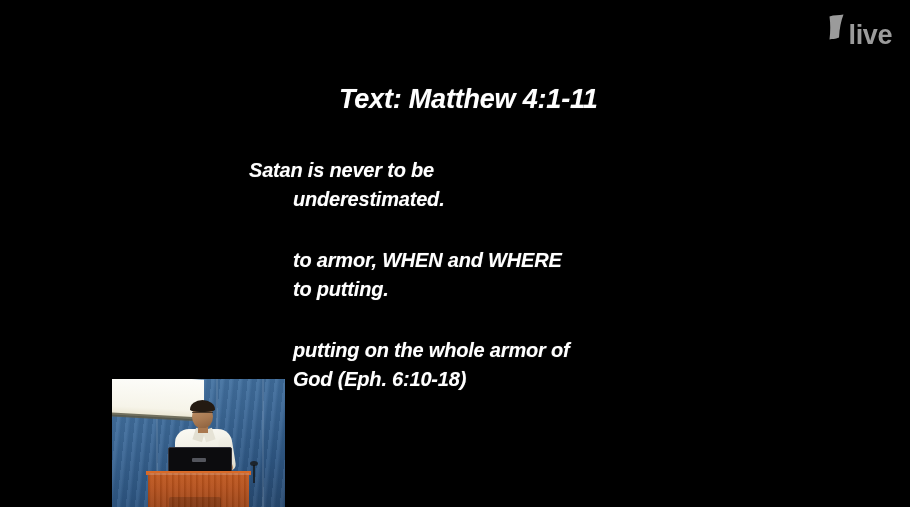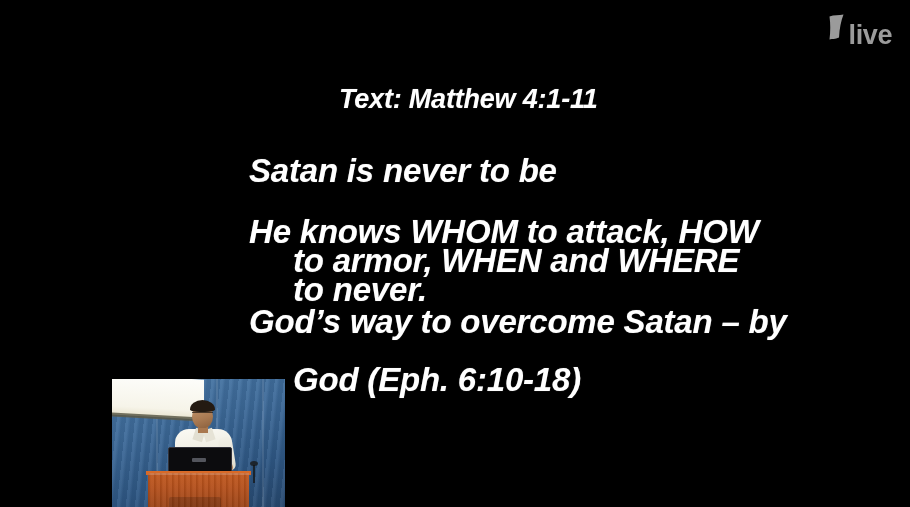--- a/index.html
+++ b/index.html
@@ -61,21 +61,21 @@
     font-style: oblique 8deg;
     white-space: pre;
     letter-spacing: -0.2px;
     text-shadow: 0 0 1px rgba(255,255,255,0.35);
   }
   .head-line {
     font-size: 27px;
     line-height: 31px;
   }
   .body-line {
-    font-size: 33px;
+    font-size: 20px;
     line-height: 29px;
   }
 
   .ln-text   { left: 314px; top: 84px;  }
   .ln-title  { left: 234px; top: 114px; }
 
   .ln-p1a    { left: 224px; top: 156px; }
   .ln-p1b    { left: 268px; top: 185px; }
 
   .ln-p2a    { left: 224px; top: 217px; }
@@ -279,26 +279,26 @@
       <path d="M1.5 2.5 C6 0.5 11 1.5 15.5 0.5 C13 7 11.5 14 11 23.5 C7 25.5 4.5 24.5 1.5 25.5 C2.5 17.5 2.5 9.5 1.5 2.5 Z" fill="#9b9b9b"></path>
     </svg>
     <span class="logo-word bold">live</span>
   </div>
 
   <div class="slide">
 
     <div class="slide-line head-line ln-text">Text: Matthew 4:1-11</div>
 
     <div class="slide-line body-line ln-p1a">Satan is never to be</div>
-
-    <div class="slide-line body-line ln-p2a">He knows WHOM to attack, HOW</div>
+    <div class="slide-line body-line ln-p1b">underestimated.</div>
+
     <div class="slide-line body-line ln-p2b">to armor, WHEN and WHERE</div>
-    <div class="slide-line body-line ln-p2c">to never.</div>
-
-    <div class="slide-line body-line ln-p3a">God’s way to overcome Satan – by</div>
+    <div class="slide-line body-line ln-p2c">to putting.</div>
+
+    <div class="slide-line body-line ln-p3b">putting on the whole armor of</div>
     <div class="slide-line body-line ln-p3c">God (Eph. 6:10-18)</div>
 
   </div>
 
   <div class="pip">
     <div class="pip-scene">
 
       <div class="curtain"></div>
       <div class="curtain-fold" style="left:44px"></div>
       <div class="curtain-fold" style="left:104px"></div>

